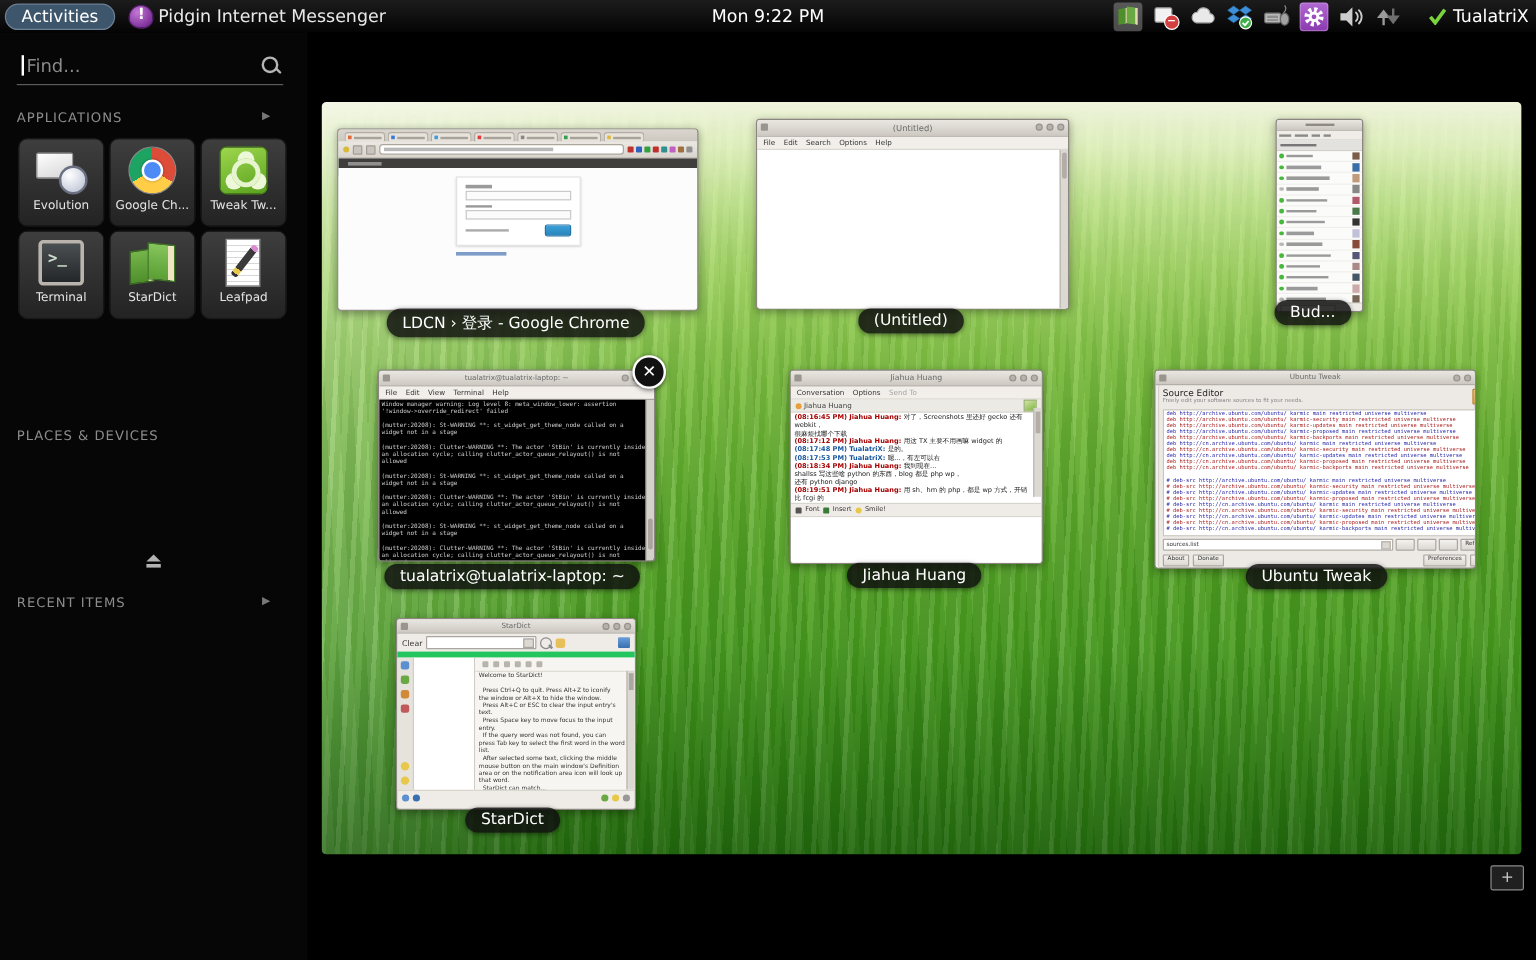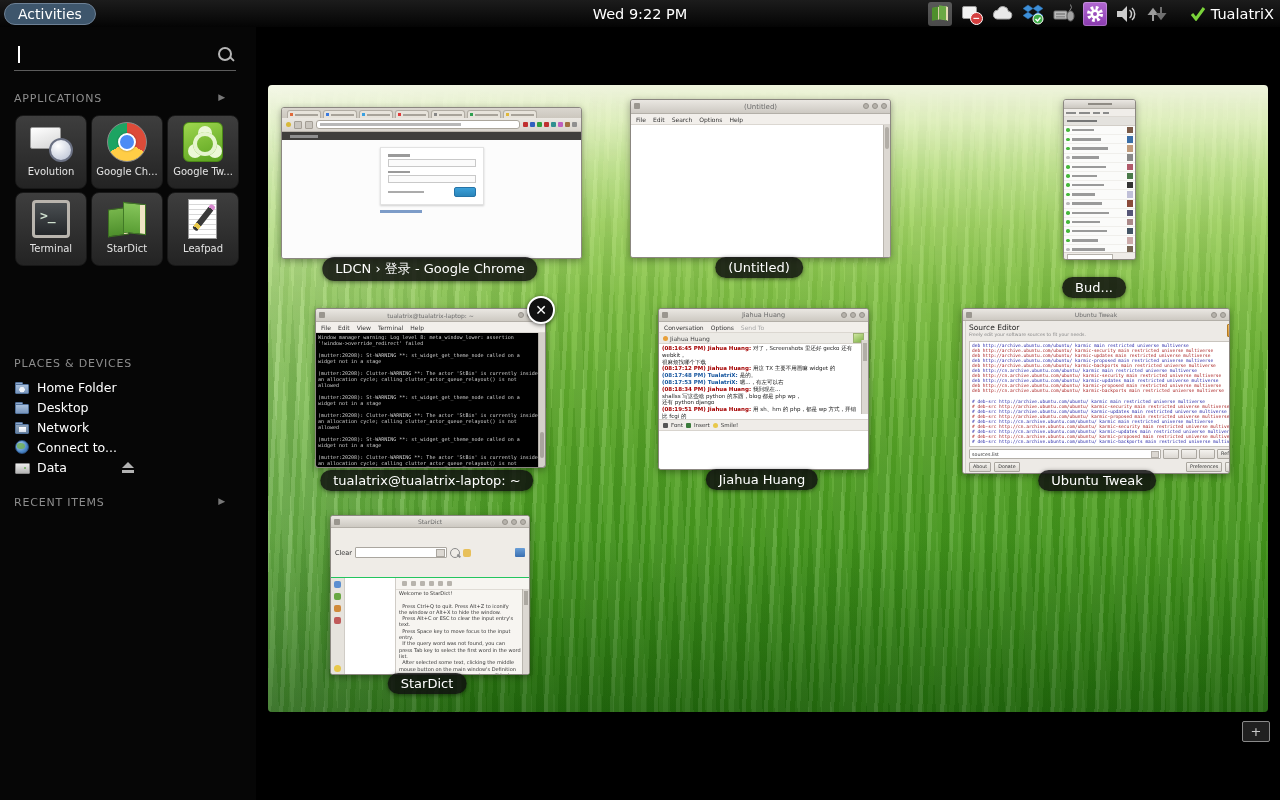--- a/index.html
+++ b/index.html
@@ -258,21 +258,21 @@
       font-size:4.8px;color:#333;display:flex;align-items:center;padding-left:2px;position:relative;}
   .tweak-combo::after{content:"";position:absolute;right:1px;top:1px;width:6px;height:5px;background:#dcd8d2;border:1px solid #b3afa8;}
   .mini-btn{height:8px;width:14px;background:linear-gradient(#f4f2ee,#dcd8d2);border:1px solid #aaa69f;border-radius:1px;}
   .mini-btn.txt{width:auto;padding:0 3px;font-size:4.8px;line-height:8px;color:#333;}
   .tweak-bottom{height:13px;display:flex;align-items:center;gap:3px;}
   .tweak-bottom .spacer{flex:1;}
 
   
   .stardict-win{left:62px;top:430px;width:200px;height:160px;background:#efece7;}
   .stardict-win .titlebar{height:11px;}
-  .sd-toolbar{height:15px;display:flex;align-items:center;gap:3px;padding:17px 4px;border-bottom:1px solid #22c55e;}
+  .sd-toolbar{height:15px;display:flex;align-items:center;gap:3px;padding:0 4px;border-bottom:5px solid #22c55e;}
   .sd-clear{font-size:6.5px;color:#333;}
   .sd-combo{width:90px;height:9px;background:#fff;border:1px solid #aaa69f;border-radius:1px;position:relative;}
   .sd-combo::after{content:"";position:absolute;right:1px;top:1px;width:7px;height:6px;background:#dcd8d2;border:1px solid #aaa69f;}
   .sd-lens{width:8px;height:8px;border:1.5px solid #8a8a8a;border-radius:50%;position:relative;}
   .sd-lens::after{content:"";position:absolute;left:6px;top:6px;width:4px;height:1.5px;background:#8a8a8a;transform:rotate(45deg);}
   .sd-hand{width:8px;height:8px;background:#e8c05a;border-radius:2px;}
   .sd-book{margin-left:auto;width:10px;height:9px;background:linear-gradient(#6a9fd8,#3a6fb0);border-radius:1px;}
   .sd-body{display:flex;height:110px;}
   .sd-strip{width:13px;background:#e6e3dd;border-right:1px solid #d0ccc6;display:flex;flex-direction:column;
       align-items:center;gap:5px;padding-top:3px;}
@@ -296,21 +296,25 @@
       background:rgba(45,45,45,.7);color:#c8c8c8;font-size:13px;display:flex;align-items:center;
       justify-content:center;border-radius:2px;}
 </style>
 </head>
 <body>
 
 <div class="page">
 
   <div class="topbar">
     <div class="activities-btn">Activities</div>
-    <div class="clock">Wed 9:22 PM</div>
+    <div class="appmenu">
+      <span class="pidgin-mini"></span>
+      <span class="appmenu-label">Pidgin Internet Messenger</span>
+    </div>
+    <div class="clock">Mon 9:22 PM</div>
     <div class="tray">
       <span class="tray-ic tray-tile-light stardict-tray-ic"></span>
       <span class="tray-ic pidgin-status-ic"></span>
       <span class="tray-ic">
         <svg width="22" height="22" viewBox="0 0 22 22">
             <path d="M6 16 a4.5 4.5 0 0 1 .8-8.9 a5.5 5.5 0 0 1 10.6 1.3 a3.7 3.7 0 0 1-.9 7.6 Z" fill="#e9e9e9" stroke="#a5a5a5"></path>
           </svg>
       </span>
       <span class="tray-ic">
         <svg width="22" height="22" viewBox="0 0 22 22">
@@ -357,81 +361,60 @@
             <path d="M2 7 l4 5 L14 1" stroke="#7ad33a" stroke-width="3" fill="none"></path>
           </svg>
         <span>TualatriX</span>
       </span>
     </div>
   </div>
 
   <div class="sidebar">
     <div class="search-row">
       <span class="search-caret"></span>
+      <input class="search-input" type="text" placeholder="Find..." style="">
       <span class="lens-ic"></span>
       <div class="search-underline"></div>
     </div>
 
     <div class="side-header" style="top:65px;width:228px;">
       <span>APPLICATIONS</span>
       <span class="header-arrow">▶</span>
     </div>
     <div class="app-grid">
         <div class="app-tile">
           <div class="app-icon evolution-icon"></div>
           <div class="app-label">Evolution</div>
         </div>
         <div class="app-tile">
           <div class="app-icon chrome-icon"></div>
           <div class="app-label">Google Ch...</div>
         </div>
         <div class="app-tile">
           <div class="app-icon ubuntu-tweak-icon"></div>
-          <div class="app-label">Google Tw...</div>
+          <div class="app-label">Tweak Tw...</div>
         </div>
         <div class="app-tile">
           <div class="app-icon terminal-icon"></div>
           <div class="app-label">Terminal</div>
         </div>
         <div class="app-tile">
           <div class="app-icon stardict-icon"></div>
           <div class="app-label">StarDict</div>
         </div>
         <div class="app-tile">
           <div class="app-icon leafpad-icon"></div>
           <div class="app-label">Leafpad</div>
         </div>
       </div>
 
     <div class="side-header" style="top:330px;width:228px;">
       <span>PLACES &amp; DEVICES</span>
     </div>
     <div class="places-cols">
-      <div class="places-col c1">
-          <div class="place-item">
-            <span class="mini-ic folder-home-ic"></span>
-            <span class="place-label">Home Folder</span>
-          </div>
-          <div class="place-item">
-            <span class="mini-ic folder-ic"></span>
-            <span class="place-label">Desktop</span>
-          </div>
-          <div class="place-item">
-            <span class="mini-ic folder-network-ic"></span>
-            <span class="place-label">Network</span>
-          </div>
-          <div class="place-item">
-            <span class="mini-ic globe-ic"></span>
-            <span class="place-label">Connect to...</span>
-          </div>
-          <div class="place-item">
-            <span class="mini-ic drive-ic"></span>
-            <span class="place-label">Data</span>
-          </div>
-        </div>
     </div>
     <span class="eject-ic"></span>
 
     <div class="side-header" style="top:469px;width:228px;">
       <span>RECENT ITEMS</span>
       <span class="header-arrow">▶</span>
     </div>
   </div>
 
   <div class="workspace">
@@ -601,21 +584,21 @@
             <span class="b-av" style="background: rgb(204, 170, 170);"></span>
           </div>
           <div class="buddy-row">
             <span class="b-dot" style="background: rgb(184, 184, 184);"></span>
             <span class="b-bar" style="width: 33px;"></span>
             <span class="b-av" style="background: rgb(119, 102, 85);"></span>
           </div>
         </div>
       <div class="buddy-combo"></div>
     </div>
-    <div class="win-label" style="left:826px;top:192px;">Bud...</div>
+    <div class="win-label" style="left:826px;top:165px;">Bud...</div>
 
     <div class="win terminal-win">
       <div class="titlebar">
         <span class="tb-left"></span>
         <span style="font-size:6px;">tualatrix@tualatrix-laptop: ~</span>
         <span class="tb-btns">
           <span class="tb-dot"></span>
             <span class="tb-dot"></span>
             <span class="tb-dot"></span>
         </span>

